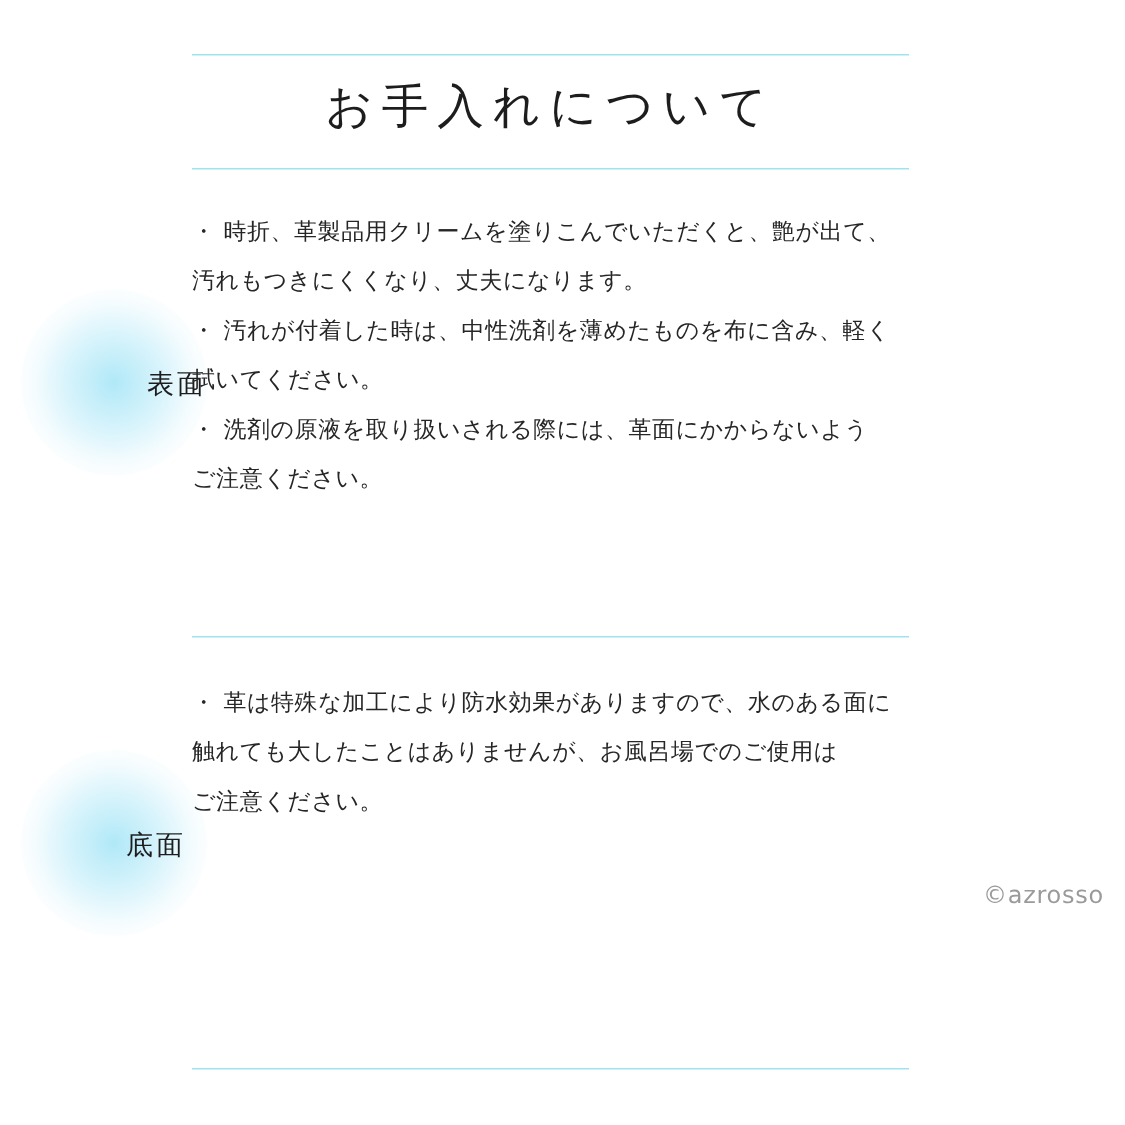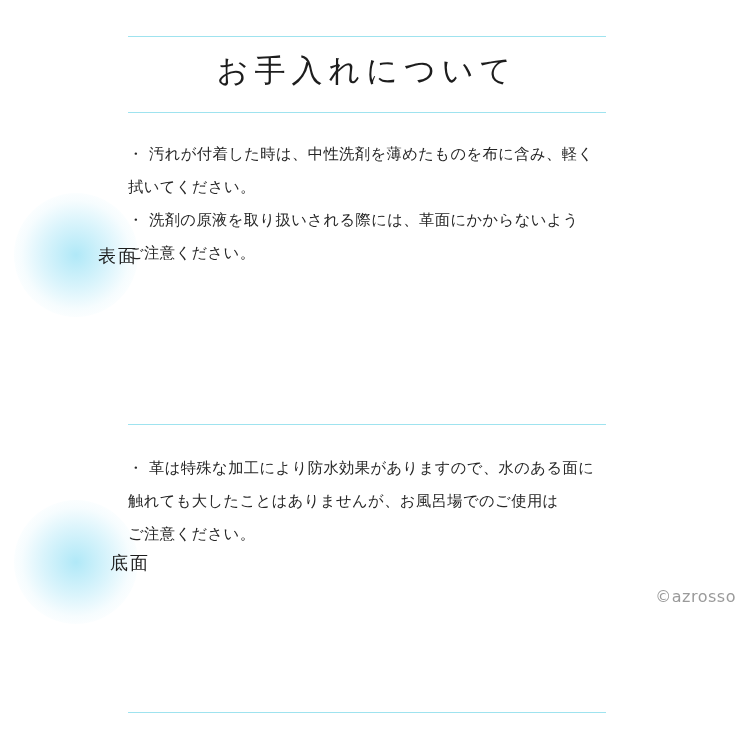--- a/index.html
+++ b/index.html
@@ -65,21 +65,21 @@
   .side-label {
     position: absolute;
     width: 124px;
     text-align: right;
     font-size: 18px;
     letter-spacing: 2px;
     color: #1d1d1d;
     font-family: "DejaVu Sans", sans-serif;
   }
   .side-label.s1 { left: 14px; top: 244px; }
-  .side-label.s2 { left: 26px; top: 551px; }
+  .side-label.s2 { left: 0; top: 551px; }
 
   
   .block {
     position: absolute;
     left: 128px;
     width: 540px;
     font-size: 15.3px;
     line-height: 33px;
     color: #262626;
     font-family: "DejaVu Sans", sans-serif;
@@ -110,20 +110,22 @@
 <div class="page">
 
   <div class="rule top"></div>
   <div class="title">お手入れについて</div>
   <div class="rule under-t"></div>
 
   <div class="glow g1"></div>
   <div class="side-label s1">表面</div>
 
   <div class="block b1">
+    <p>・ 時折、革製品用クリームを塗りこんでいただくと、艶が出て、
+汚れもつきにくくなり、丈夫になります。</p>
     <p>・ 汚れが付着した時は、中性洗剤を薄めたものを布に含み、軽く
 拭いてください。</p>
     <p>・ 洗剤の原液を取り扱いされる際には、革面にかからないよう
 ご注意ください。</p>
   </div>
 
   <div class="rule mid"></div>
 
   <div class="glow g2"></div>
   <div class="side-label s2">底面</div>

